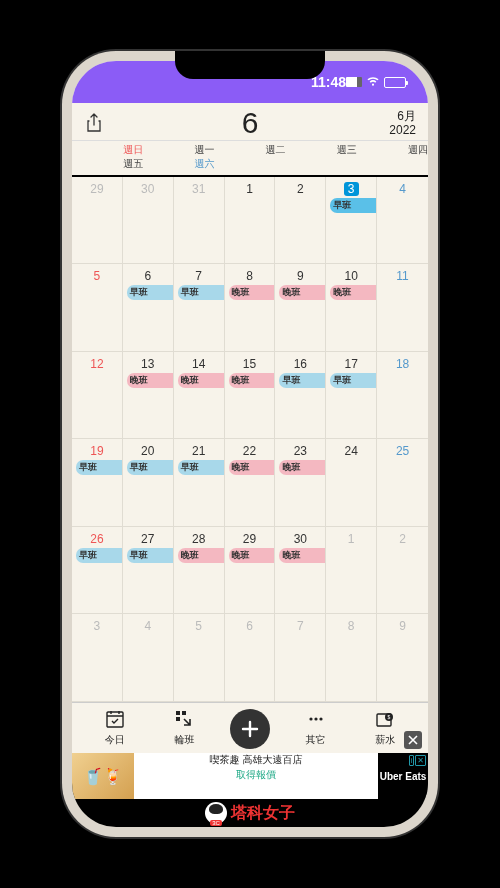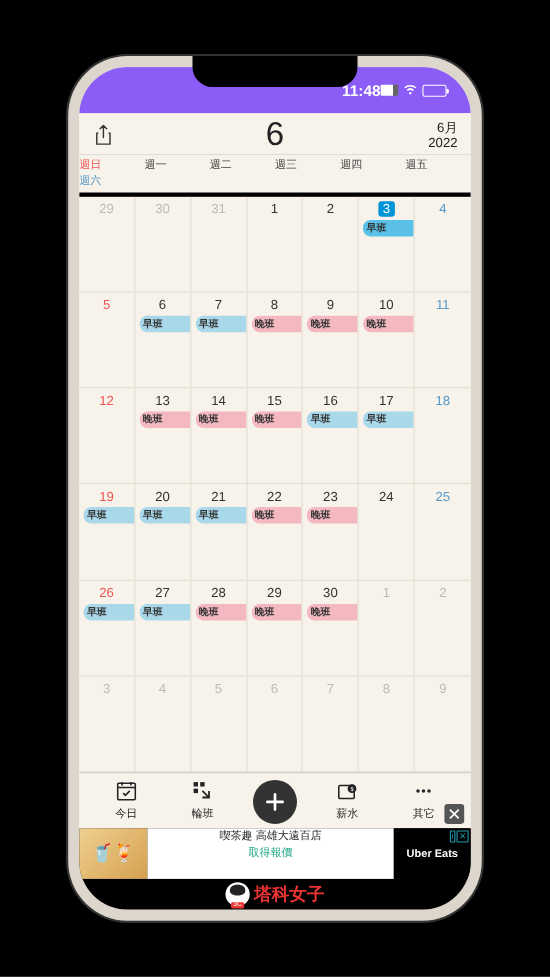--- a/index.html
+++ b/index.html
@@ -85,26 +85,26 @@
 .month-label {
   margin-left: auto;
   text-align: right;
   font-size: 12px;
   color: #222;
   line-height: 1.2;
 }
 
 .weekdays {
   display: grid;
-  grid-template-columns: repeat(6, 1fr);
+  grid-template-columns: repeat(5, 1fr);
   background: #f7f3ea;
   font-size: 10px;
-  text-align: left;
+  text-align: right;
   padding: 2px 0 4px;
-  border-bottom: 4px solid #000000;
+  border-bottom: 2px solid #000000;
 }
 .weekdays div { color: #444; }
 .weekdays .sun { color: #e55; }
 .weekdays .sat { color: #59c; }
 
 .calendar {
   flex: 1;
   display: grid;
   grid-template-rows: repeat(6, 1fr);
   background: #f7f3ea;
@@ -219,21 +219,21 @@
   display: flex;
   flex-direction: column;
   align-items: center;
   justify-content: flex-start;
   color: #333;
   gap: 1px;
 }
 .ad-mid .line1 { font-size: 10px; color: #222; }
 .ad-mid .line2 { font-size: 10px; color: #2a8; }
 .ad-right {
-  width: 70px;
+  width: 50px;
   background: #000;
   color: #fff;
   display: flex;
   align-items: center;
   justify-content: center;
   font-size: 10px;
   font-weight: 600;
   line-height: 1.1;
   text-align: center;
 }
@@ -514,37 +514,37 @@
         <span>輪班</span>
       </div>
       <div class="add-btn">
         <svg width="20" height="20" viewBox="0 0 20 20">
             <path d="M10 3v14M3 10h14" stroke="#fff" stroke-width="2.4" stroke-linecap="round"></path>
           </svg>
       </div>
       <div class="tb-item">
         <span class="tb-icon">
           <svg width="20" height="20" viewBox="0 0 20 20">
+              <circle cx="5" cy="10" r="1.6" fill="#222"></circle>
+              <circle cx="10" cy="10" r="1.6" fill="#222"></circle>
+              <circle cx="15" cy="10" r="1.6" fill="#222"></circle>
+            </svg>
+        </span>
+        <span>其它</span>
+      </div>
+      <div class="tb-item">
+        <span class="tb-icon">
+          <svg width="20" height="20" viewBox="0 0 20 20">
               <rect x="2" y="5" width="14" height="12" rx="1" stroke="#222" fill="none" stroke-width="1.4"></rect>
               <circle cx="14" cy="8" r="4" fill="#222"></circle>
               <text x="14" y="10" font-size="5" fill="#fff" text-anchor="middle">$</text>
             </svg>
         </span>
         <span>薪水</span>
       </div>
-      <div class="tb-item">
-        <span class="tb-icon">
-          <svg width="20" height="20" viewBox="0 0 20 20">
-              <circle cx="5" cy="10" r="1.6" fill="#222"></circle>
-              <circle cx="10" cy="10" r="1.6" fill="#222"></circle>
-              <circle cx="15" cy="10" r="1.6" fill="#222"></circle>
-            </svg>
-        </span>
-        <span>其它</span>
-      </div>
       <div class="close-x">
         <svg width="10" height="10" viewBox="0 0 10 10">
             <path d="M1 1l8 8M9 1l-8 8" stroke="#fff" stroke-width="1.6"></path>
           </svg>
       </div>
     </div>
 
     <div class="ad-bar">
       <div class="ad-left">🥤🍹</div>
       <div class="ad-mid">

